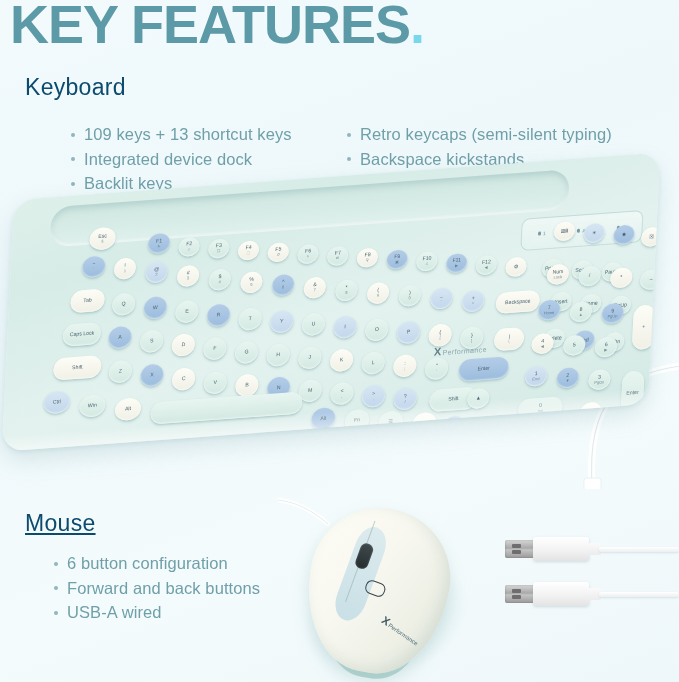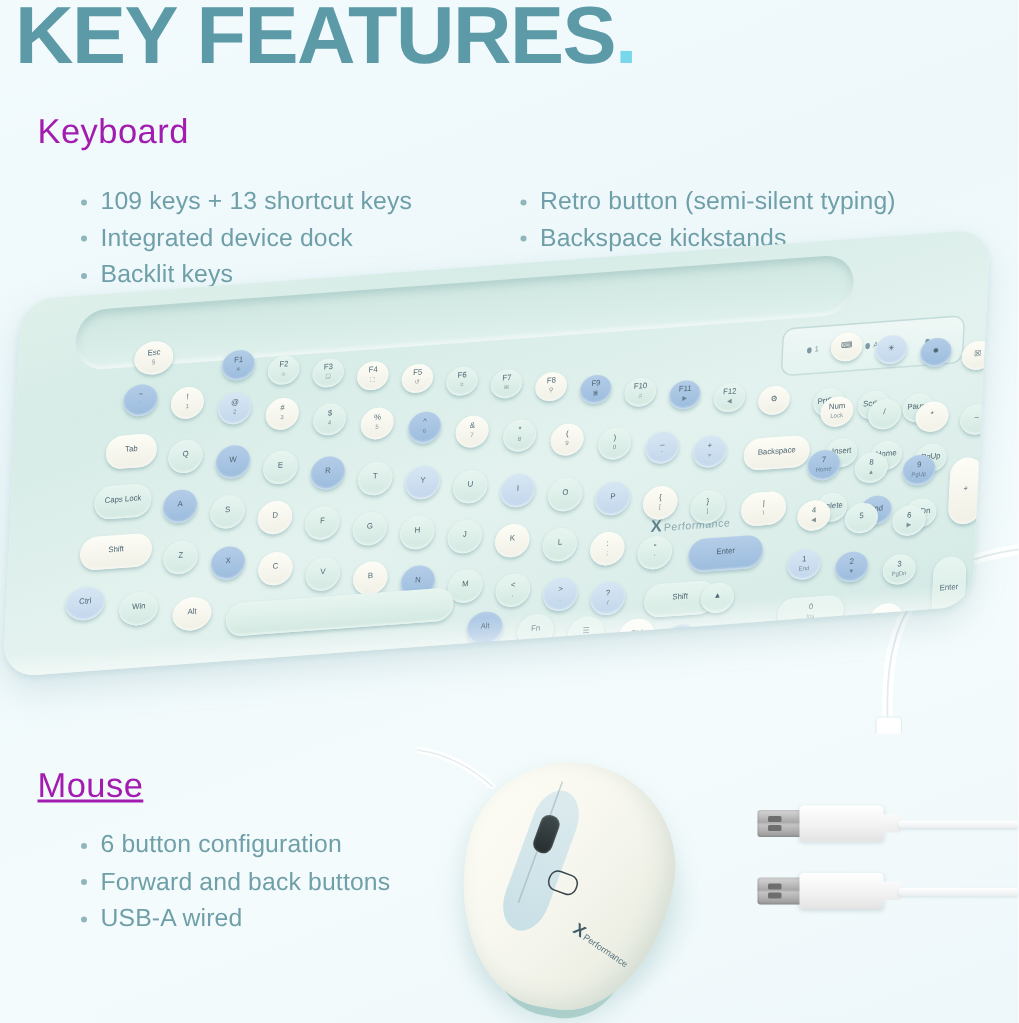--- a/index.html
+++ b/index.html
@@ -13,36 +13,36 @@
   
   .headline{
     position:absolute;left:10px;top:-4px;
     font-size:54px;font-weight:bold;letter-spacing:-1px;
     color:#5b9aa6;line-height:1.05;white-space:nowrap;
   }
   .headline .dot{color:#79d7ec;}
 
   
   .sec-head{
-    position:absolute;font-size:23px;color:#a21caf;font-weight:normal;letter-spacing:.3px;text-align:right;
+    position:absolute;font-size:23px;color:#0c4a6e;font-weight:normal;letter-spacing:.3px;text-align:right;
   }
   #kb-head{left:25px;top:74px;}
   #mouse-head{left:25px;top:510px;text-decoration:underline;}
 
   
   .blist{position:absolute;list-style:none;margin:0;padding:0;}
   .blist li{
     font-size:16.5px;color:#6f9fa8;line-height:24.5px;
     position:relative;padding-left:15px;white-space:nowrap;letter-spacing:.1px;
   }
   .blist li::before{
     content:"";position:absolute;left:2px;top:10.5px;
     width:4px;height:4px;border-radius:50%;background:#8fb6bd;
   }
-  #kb-col1{left:52px;top:122px;}
+  #kb-col1{left:69px;top:122px;}
   #kb-col2{left:345px;top:122px;}
   #ms-col1{left:52px;top:551px;}
 
   
   .kb-wrap{position:absolute;left:0;top:186px;width:679px;height:320px;}
   .kb-body{
     position:absolute;left:14px;top:14px;width:648px;height:250px;
     transform:rotate(-4.2deg) skewX(-7deg);
     transform-origin:left top;
     border-radius:22px;
@@ -180,21 +180,21 @@
   </div>
 
   <div class="sec-head" id="kb-head">Keyboard</div>
 
   <ul class="blist" id="kb-col1">
     <li>109 keys + 13 shortcut keys</li>
     <li>Integrated device dock</li>
     <li>Backlit keys</li>
   </ul>
   <ul class="blist" id="kb-col2">
-    <li>Retro button (semi-silent typing)</li>
+    <li>Retro keycaps (semi-silent typing)</li>
     <li>Backspace kickstands</li>
     <li>USB-A wired</li>
   </ul>
 
   <div class="kb-wrap">
 
     <svg class="kb-cable" viewBox="0 0 140 135">
       <path d="M32 130 C 30 96, 34 60, 56 38 C 76 18, 112 12, 140 10" stroke="#ffffff" stroke-width="7" fill="none" stroke-linecap="round"></path>
       <path d="M32 130 C 30 96, 34 60, 56 38 C 76 18, 112 12, 140 10" stroke="#e2ebee" stroke-width="1.2" fill="none" stroke-linecap="round"></path>
       <rect x="24" y="124" width="17" height="13" rx="2.5" fill="#ffffff" stroke="#e4edef" stroke-width=".8"></rect>

